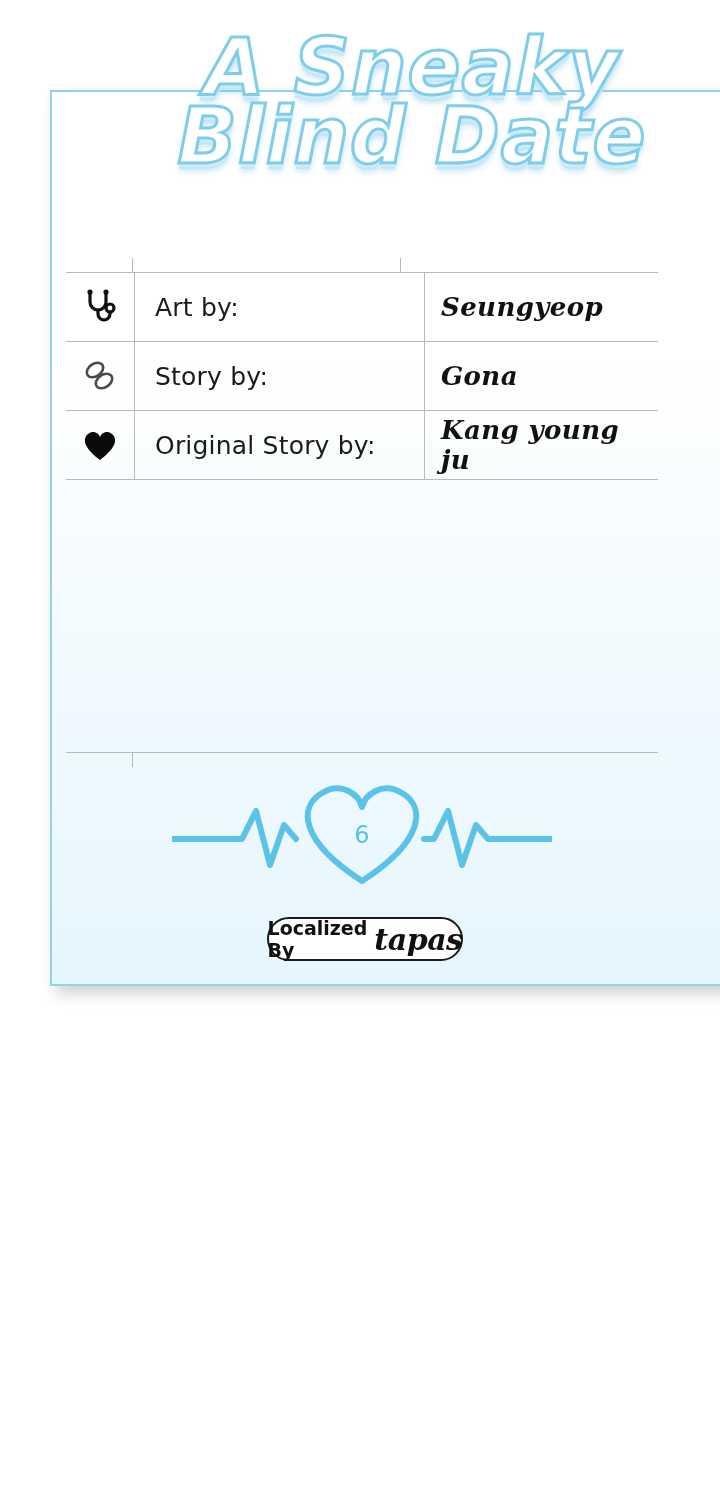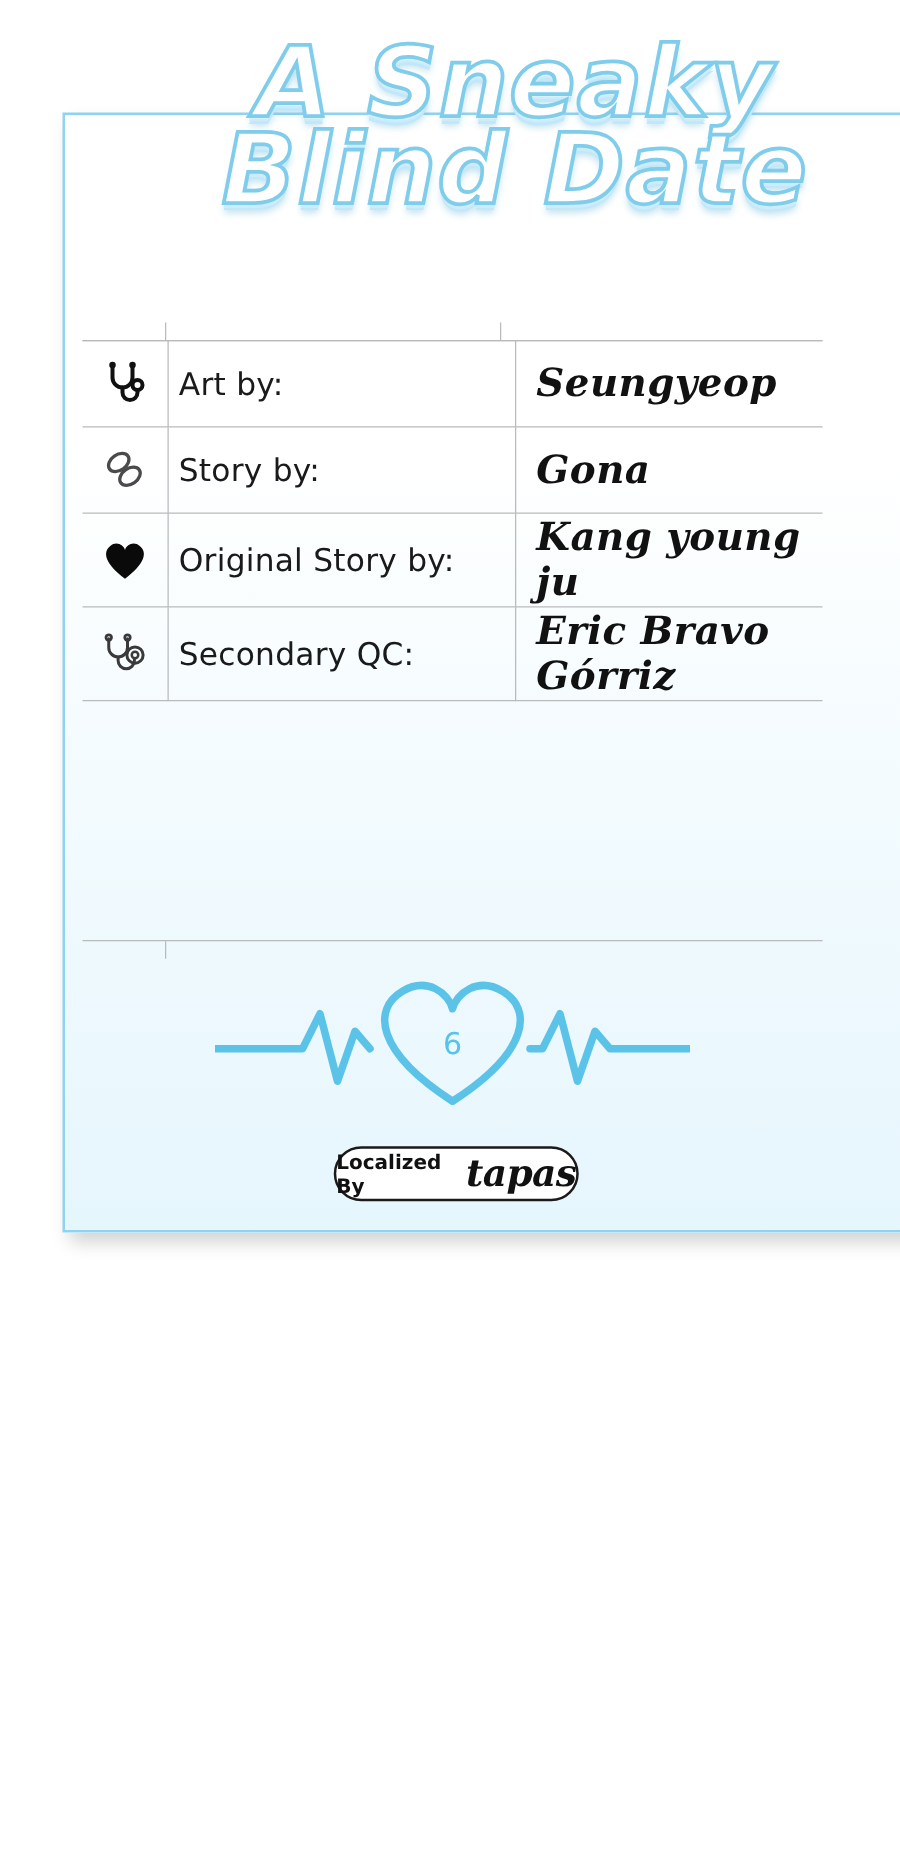--- a/index.html
+++ b/index.html
@@ -70,34 +70,34 @@
     height: 66px;
     vertical-align: middle;
   }
   td.icon-cell {
     width: 66px;
     text-align: center;
     border-right: 1px solid #b9babc;
   }
   td.role-cell {
     width: 268px;
-    padding-left: 8px;
+    padding-left: 20px;
     font-family: "DejaVu Sans", sans-serif;
     font-size: 25px;
     color: #1a1a1a;
     border-right: 1px solid #b9babc;
     letter-spacing: 0.2px;
     margin-top: 20px;
   }
   td.name-cell {
     padding-left: 16px;
     font-family: "DejaVu Serif", serif;
     font-style: italic;
     font-weight: bold;
-    font-size: 31px;
+    font-size: 26px;
     color: #111111;
     letter-spacing: 0.4px;
   }
   
   #rail-top, #rail-bottom {
     position: absolute;
     left: 14px;
     width: 592px;
     height: 14px;
   }
@@ -142,21 +142,21 @@
     border: 2px solid #1a1a1a;
     border-radius: 22px;
     background: #ffffff;
     display: flex;
     align-items: center;
     justify-content: center;
     gap: 7px;
   }
   #badge-prefix {
     font-family: "DejaVu Sans", sans-serif;
-    font-size: 16px;
+    font-size: 19px;
     font-weight: bold;
     color: #111;
   }
   #badge-brand {
     font-family: "DejaVu Serif", serif;
     font-style: italic;
     font-weight: bold;
     font-size: 30px;
     color: #111;
     letter-spacing: -0.5px;
@@ -214,34 +214,20 @@
             <path d="M20 34 C 4 22 2 13 8 8 C 13 3.5 19 7 20 11 C 21 7 27 3.5 32 8 C 38 13 36 22 20 34 Z" fill="#0a0a0a"></path>
           </svg>
         </td>
         <td class="role-cell">Original Story by:</td>
         <td class="name-cell">Kang young ju</td>
       </tr>
 
 
 
 
-      <tr class="credit-row">
-        <td class="icon-cell">
-          <svg class="icon-svg" width="42" height="40" viewBox="0 0 42 40">
-            <path d="M8 8 v7 a7.5 7.5 0 0 0 15 0 V8" fill="none" stroke="#3a3a3a" stroke-width="2.4" stroke-linecap="round"></path>
-            <circle cx="8" cy="7" r="2.2" fill="none" stroke="#3a3a3a" stroke-width="2.2"></circle>
-            <circle cx="23" cy="7" r="2.2" fill="none" stroke="#3a3a3a" stroke-width="2.2"></circle>
-            <path d="M15.5 22.5 v3 a6.5 6.5 0 0 0 13 0 v-1" fill="none" stroke="#3a3a3a" stroke-width="2.4" stroke-linecap="round"></path>
-            <circle cx="29" cy="21" r="6.5" fill="none" stroke="#3a3a3a" stroke-width="2.4"></circle>
-            <circle cx="29" cy="21" r="2.6" fill="none" stroke="#3a3a3a" stroke-width="2"></circle>
-          </svg>
-        </td>
-        <td class="role-cell">Secondary QC:</td>
-        <td class="name-cell">Eric Bravo Górriz</td>
-      </tr>
     </tbody>
   </table>
 
   <div id="rail-bottom">
     <div class="rail-v" style="left:66px;"></div>
   </div>
 
   <div id="heartbeat-art">
     <svg width="380" height="110" viewBox="0 0 380 110">
       <path d="M0 62 H55 L70 62 L84 34 L98 88 L112 48 L124 62" fill="none" stroke="#5cc3e8" stroke-width="6" stroke-linecap="round" stroke-linejoin="round"></path>

